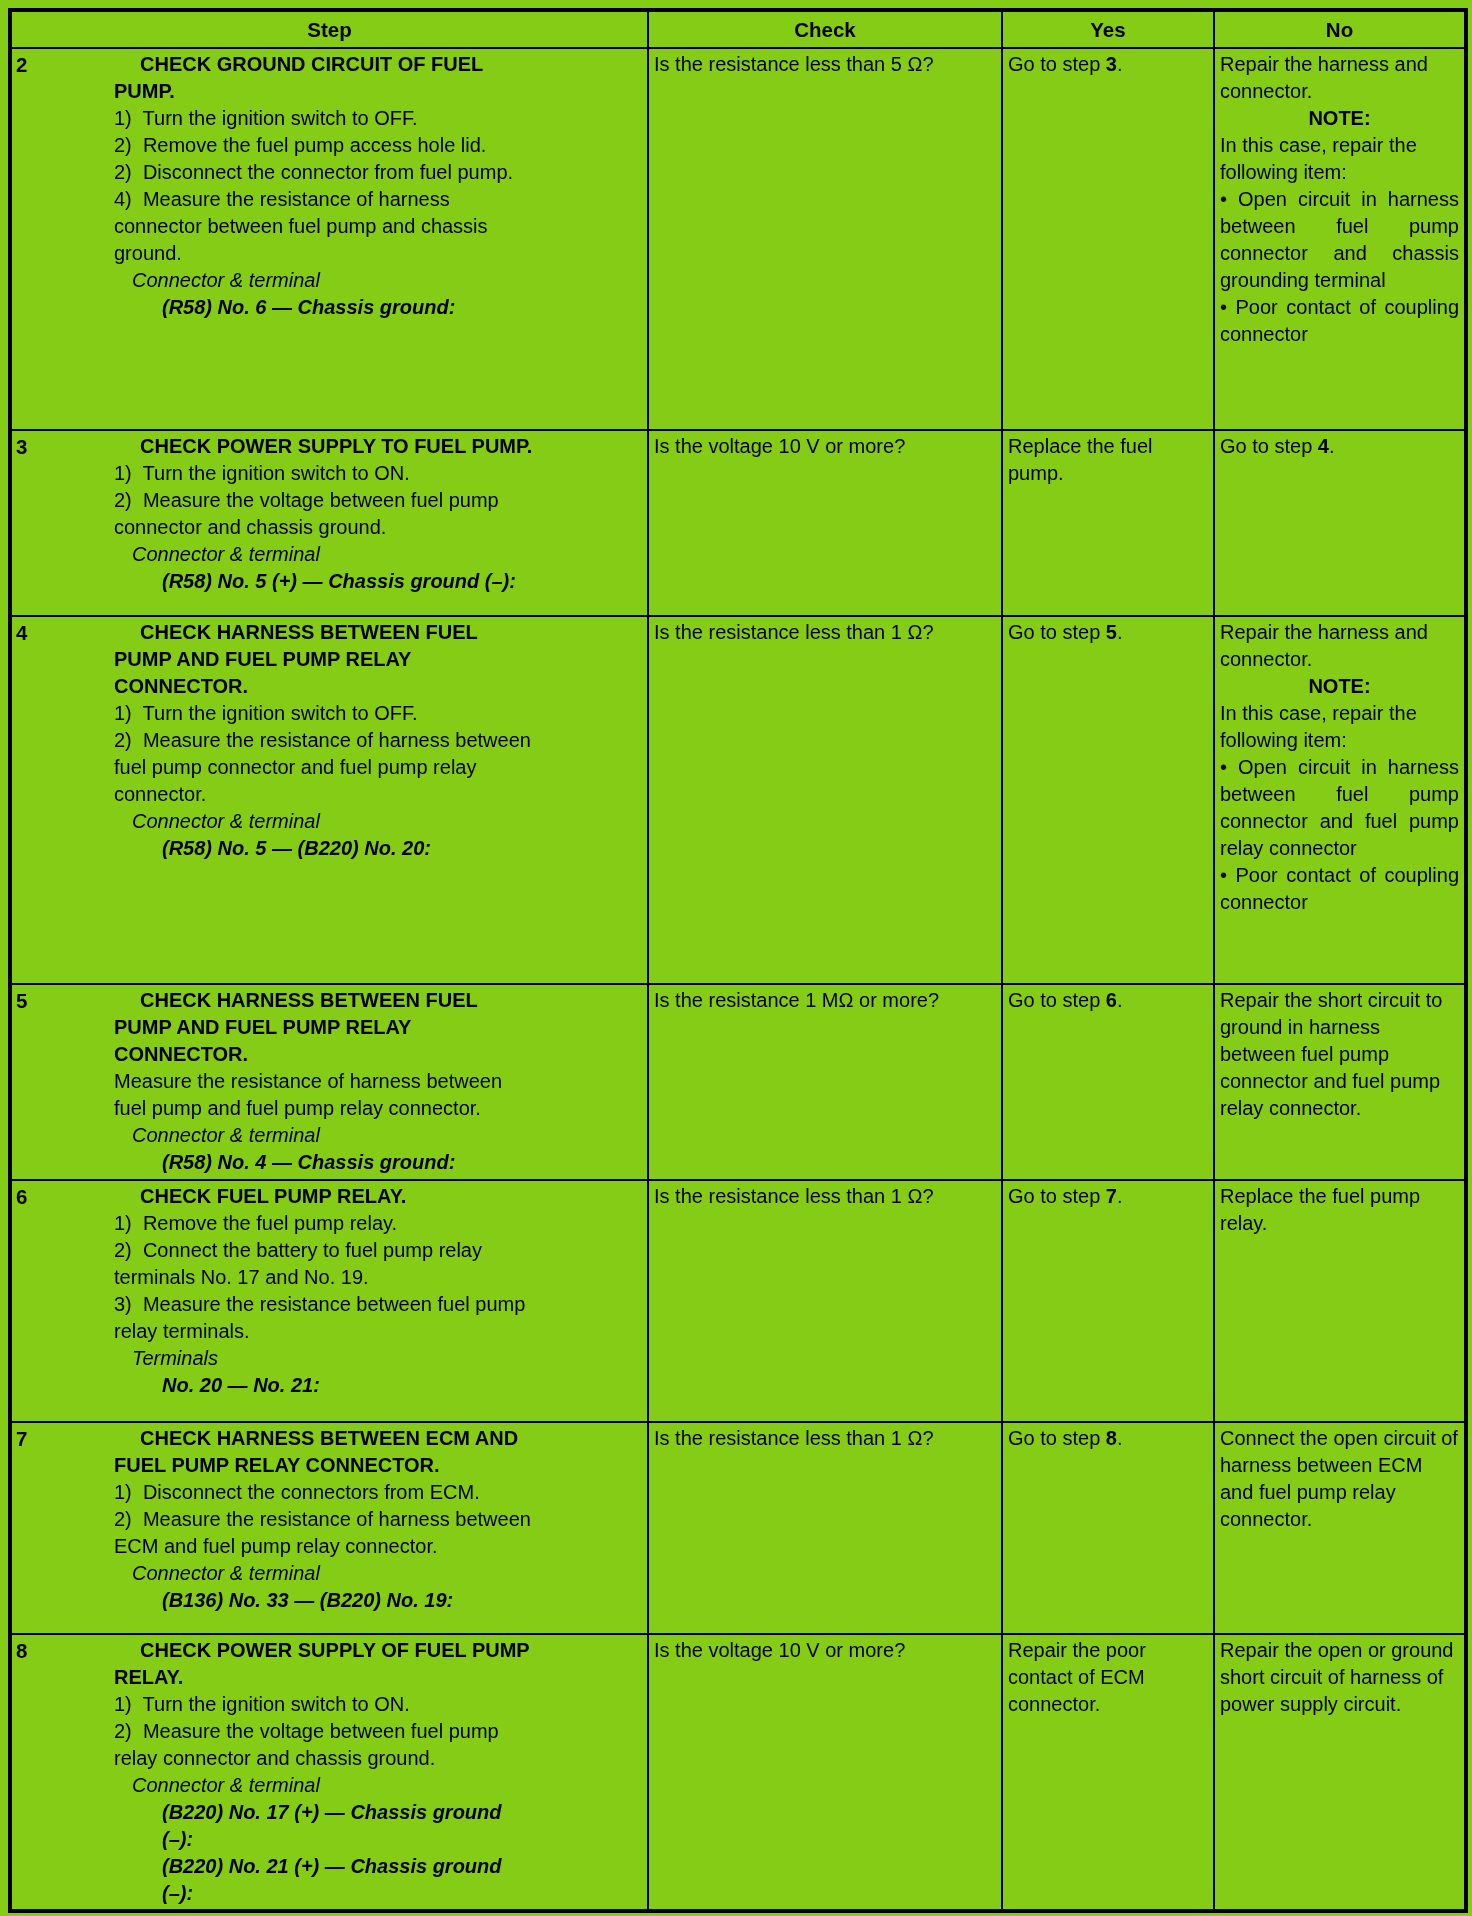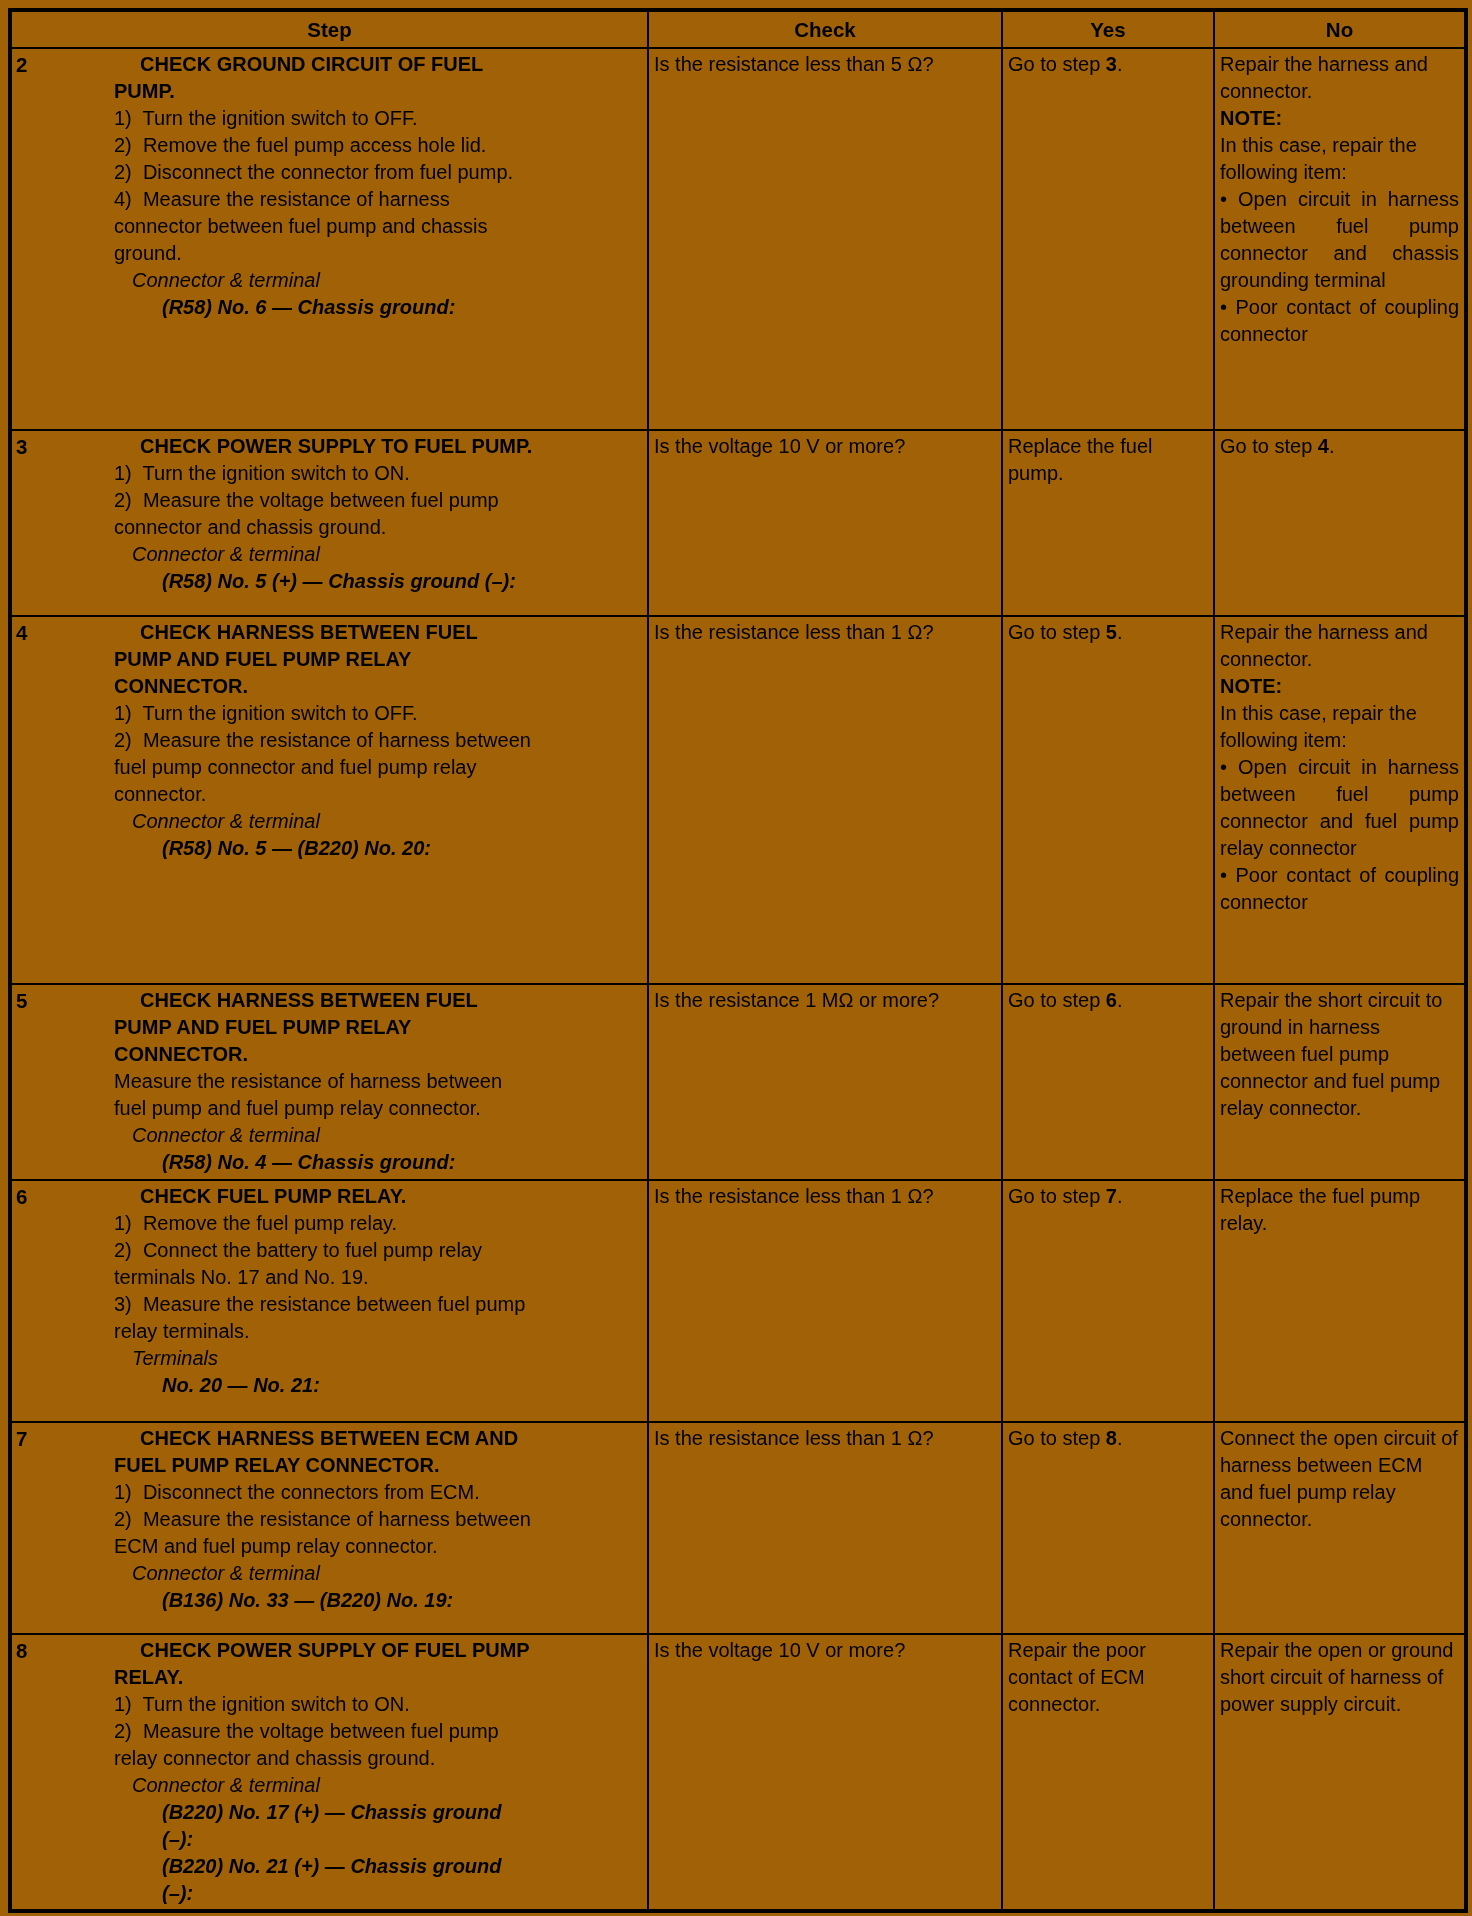--- a/index.html
+++ b/index.html
@@ -7,21 +7,21 @@
     padding: 0;
     background: #ffffff;
     color: #000000;
     font-family: "Liberation Sans", "DejaVu Sans", sans-serif;
   }
   .page {
     width: 1472px;
     height: 1916px;
     box-sizing: border-box;
     padding: 8px;
-    background: #a16207;
+    background: #84cc16;
   }
   table.diag {
     border-collapse: collapse;
     table-layout: fixed;
     width: 1456px;
     border: 4px solid #000;
     font-size: 20px;
     line-height: 27px;
   }
   table.diag th, table.diag td {
@@ -47,21 +47,21 @@
     top: 2px;
     font-weight: bold;
     font-size: 20.5px;
   }
   .step-body { margin-left: 97px; width: 424px; }
   .step-title { font-weight: bold; text-indent: 26px; }
   .step-line { white-space: pre-wrap; }
   .conn-label { font-weight: normal; font-style: italic; padding-left: 18px; }
   .conn-value { font-weight: bold; font-style: italic; padding-left: 48px; }
   .b { font-weight: bold; }
-  .note-label { font-weight: bold; }
+  .note-label { font-weight: bold; text-align: center; }
   .bullet { text-align: justify; }
   
   tr.r0 { height: 382px; }
   tr.r1 { height: 186px; }
   tr.r2 { height: 368px; }
   tr.r3 { height: 196px; }
   tr.r4 { height: 242px; }
   tr.r5 { height: 212px; }
   tr.r6 { height: 258px; }
 </style>

